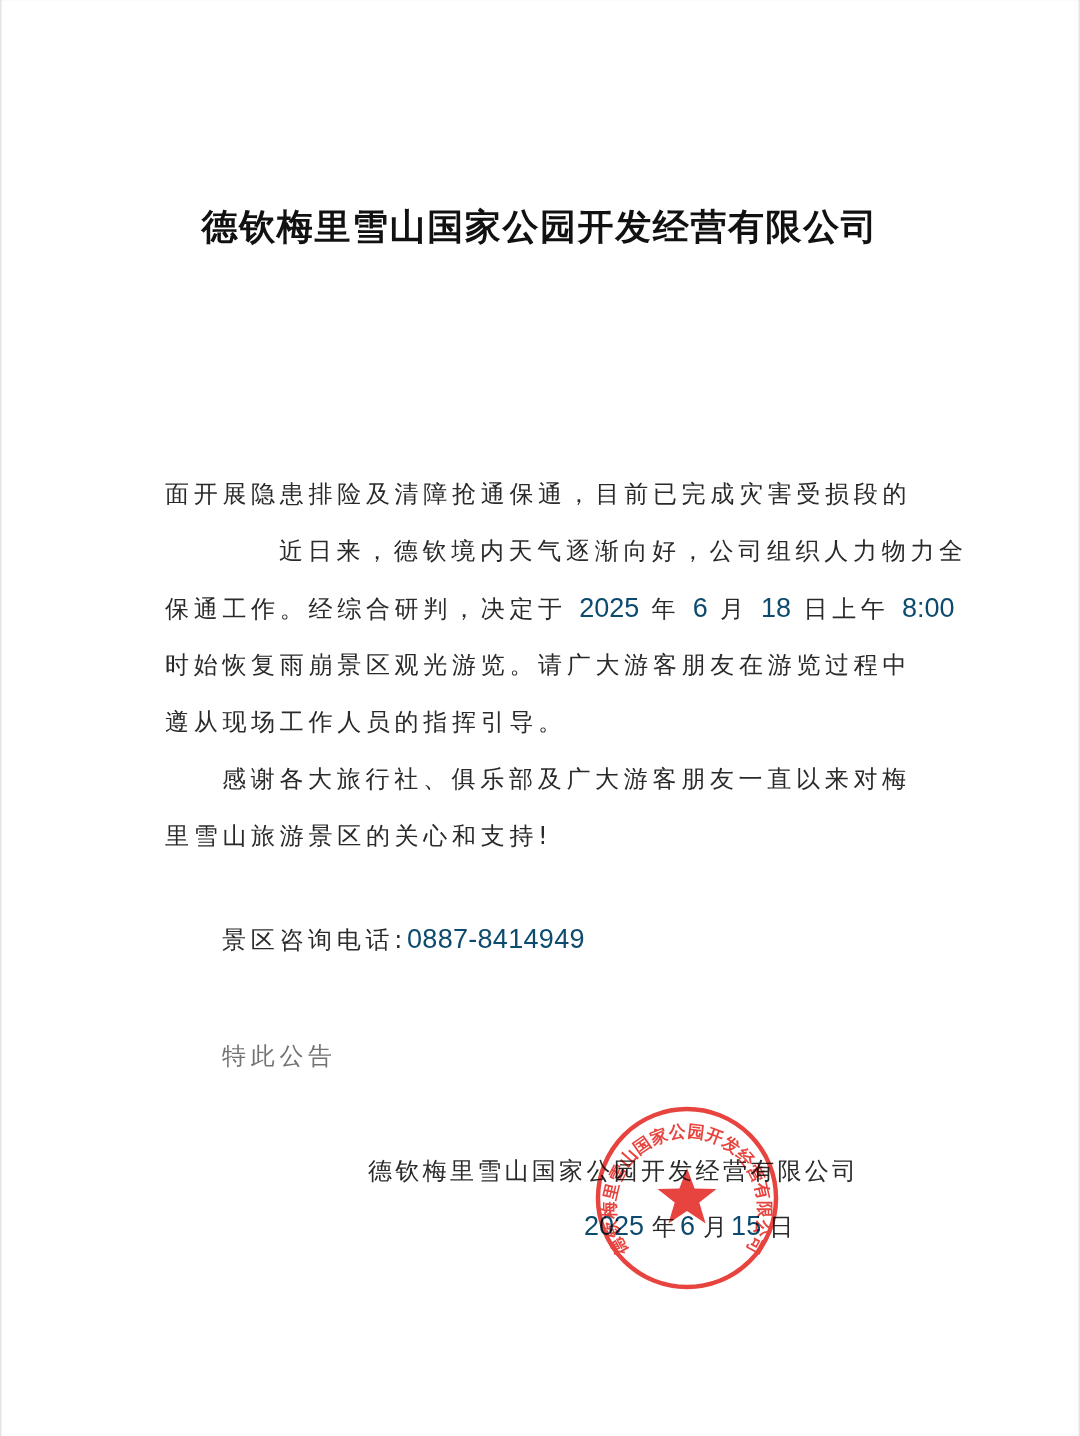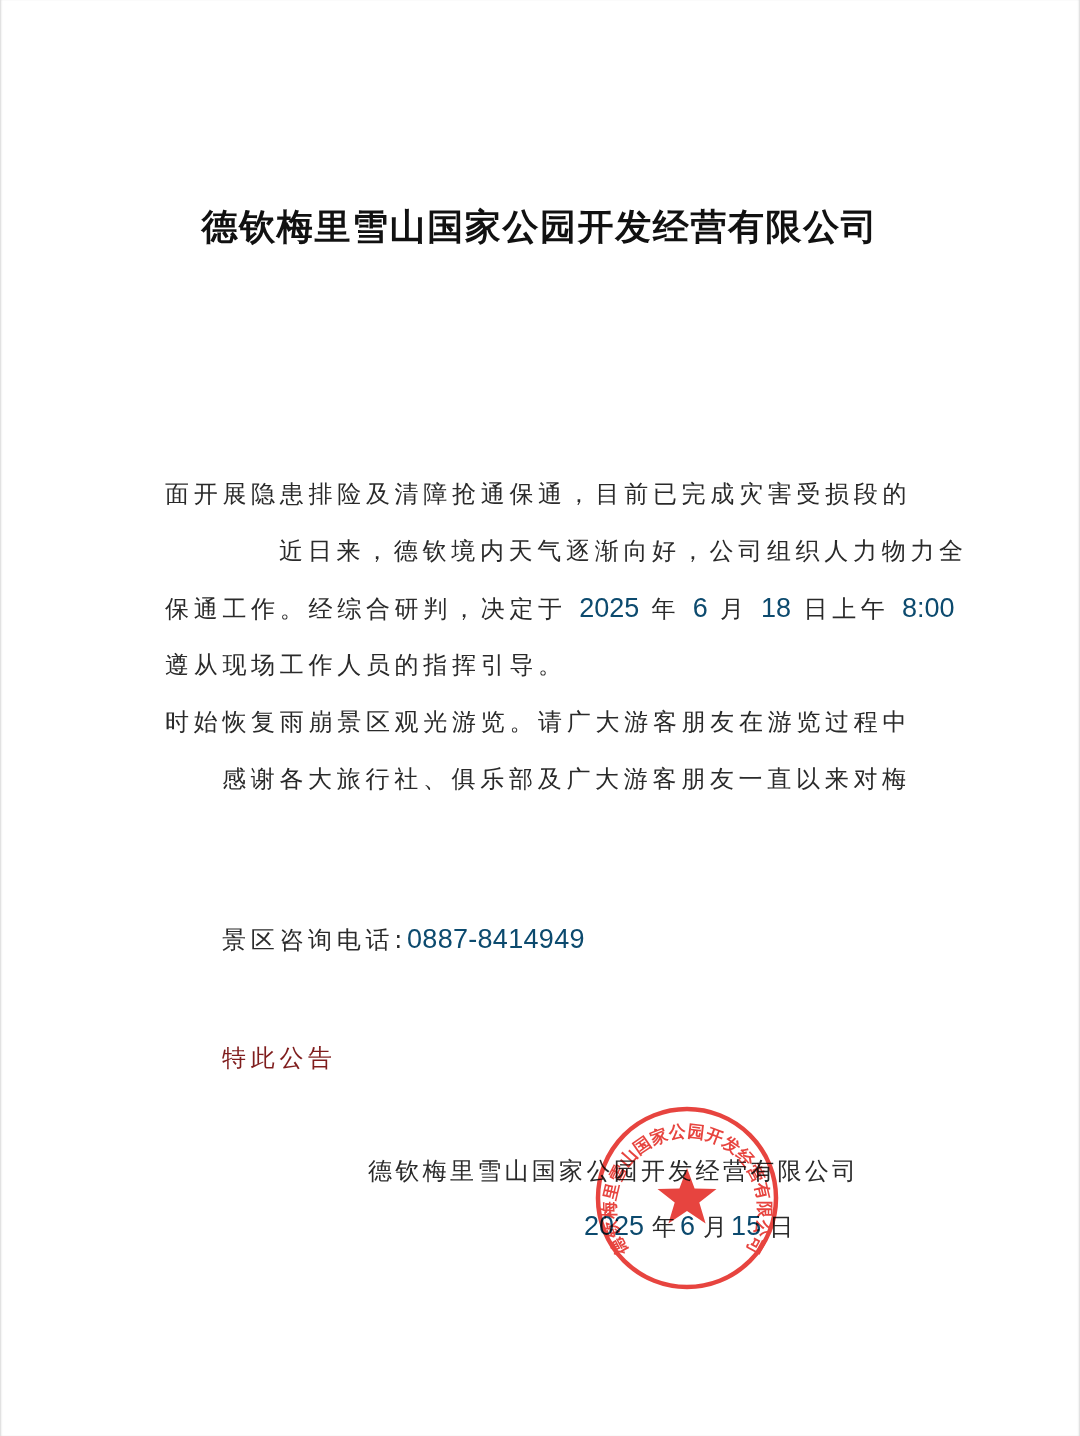--- a/index.html
+++ b/index.html
@@ -72,25 +72,25 @@
     letter-spacing: 4.7px;
     line-height: 40px;
     color: #2a2a2a;
     white-space: nowrap;
   }
   .contact .num { letter-spacing: 0.3px; }
   .closing {
     position: absolute;
     left: 222px;
     top: 1038px;
-    font-family: Liberation Sans, sans-serif;
+    font-family: Liberation Mono, monospace;
     font-size: 24px;
     letter-spacing: 4.7px;
     line-height: 40px;
-    color: #7f1d1d;
+    color: #737373;
     white-space: nowrap;
   }
   .signature {
     position: absolute;
     left: 368px;
     top: 1151px;
     font-family: "DejaVu Sans", "Liberation Sans", sans-serif;
     font-size: 24px;
     letter-spacing: 3.3px;
     line-height: 40px;
@@ -129,26 +129,27 @@
 
 <div class="page">
 
   <div class="title t1">德钦梅里雪山国家公园开发经营有限公司</div>
 
 
   <div class="body-text para1">
     <span class="line" style="margin-left:-57px;">面开展隐患排险及清障抢通保通，目前已完成灾害受损段的</span>
     <span class="line" style="padding-left:57px;">近日来，德钦境内天气逐渐向好，公司组织人力物力全</span>
     <span class="line" style="margin-left:-57px;"><span>保通工作。经综合研判，决定于</span> <span class="num">2025</span> <span>年</span> <span class="num">6</span> <span>月</span> <span class="num">18</span> <span>日上午</span> <span class="num">8:00</span></span>
+    <span class="line" style="margin-left:-57px;">时始恢复雨崩景区观光游览。请广大游客朋友在游览过程中</span>
     <span class="line" style="margin-left:-57px;">遵从现场工作人员的指挥引导。</span>
-    <span class="line" style="margin-left:-57px;">时始恢复雨崩景区观光游览。请广大游客朋友在游览过程中</span>
   </div>
 
   <div class="body-text para2">
     <span class="line" style="padding-left:0;">感谢各大旅行社、俱乐部及广大游客朋友一直以来对梅</span>
+    <span class="line" style="margin-left:-57px;">里雪山旅游景区的关心和支持!</span>
   </div>
 
   <div class="contact"><span>景区咨询电话:</span><span class="num">0887-8414949</span></div>
 
   <div class="closing">特此公告</div>
 
   <div class="signature">德钦梅里雪山国家公园开发经营有限公司</div>
 
   <div class="date"><span class="num">2025</span><span class="sp"></span><span>年</span><span class="num">6</span><span class="sp"></span><span>月</span><span class="num">15</span><span class="sp"></span><span>日</span></div>
 

